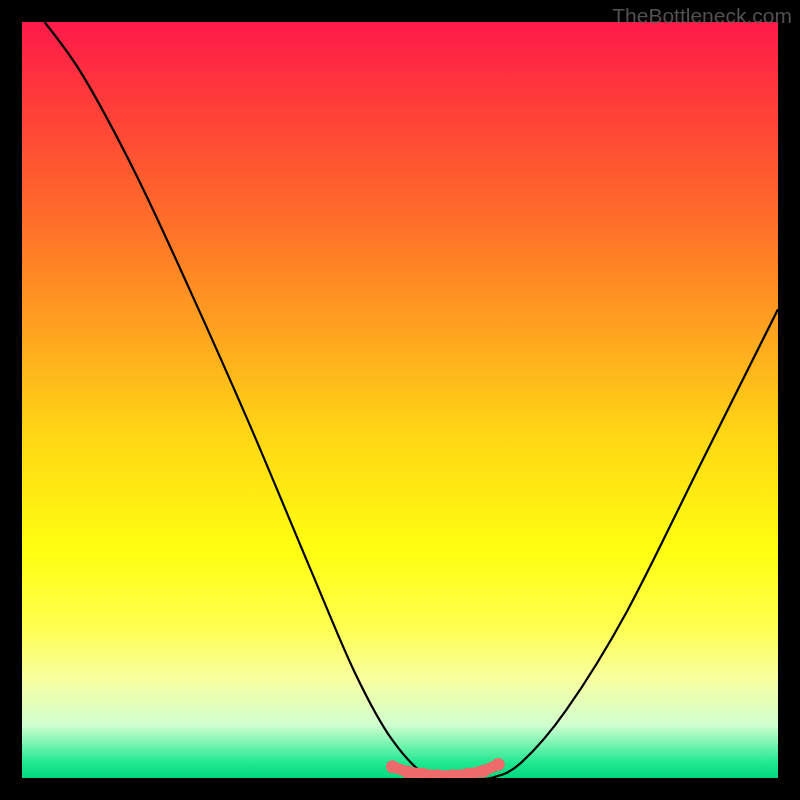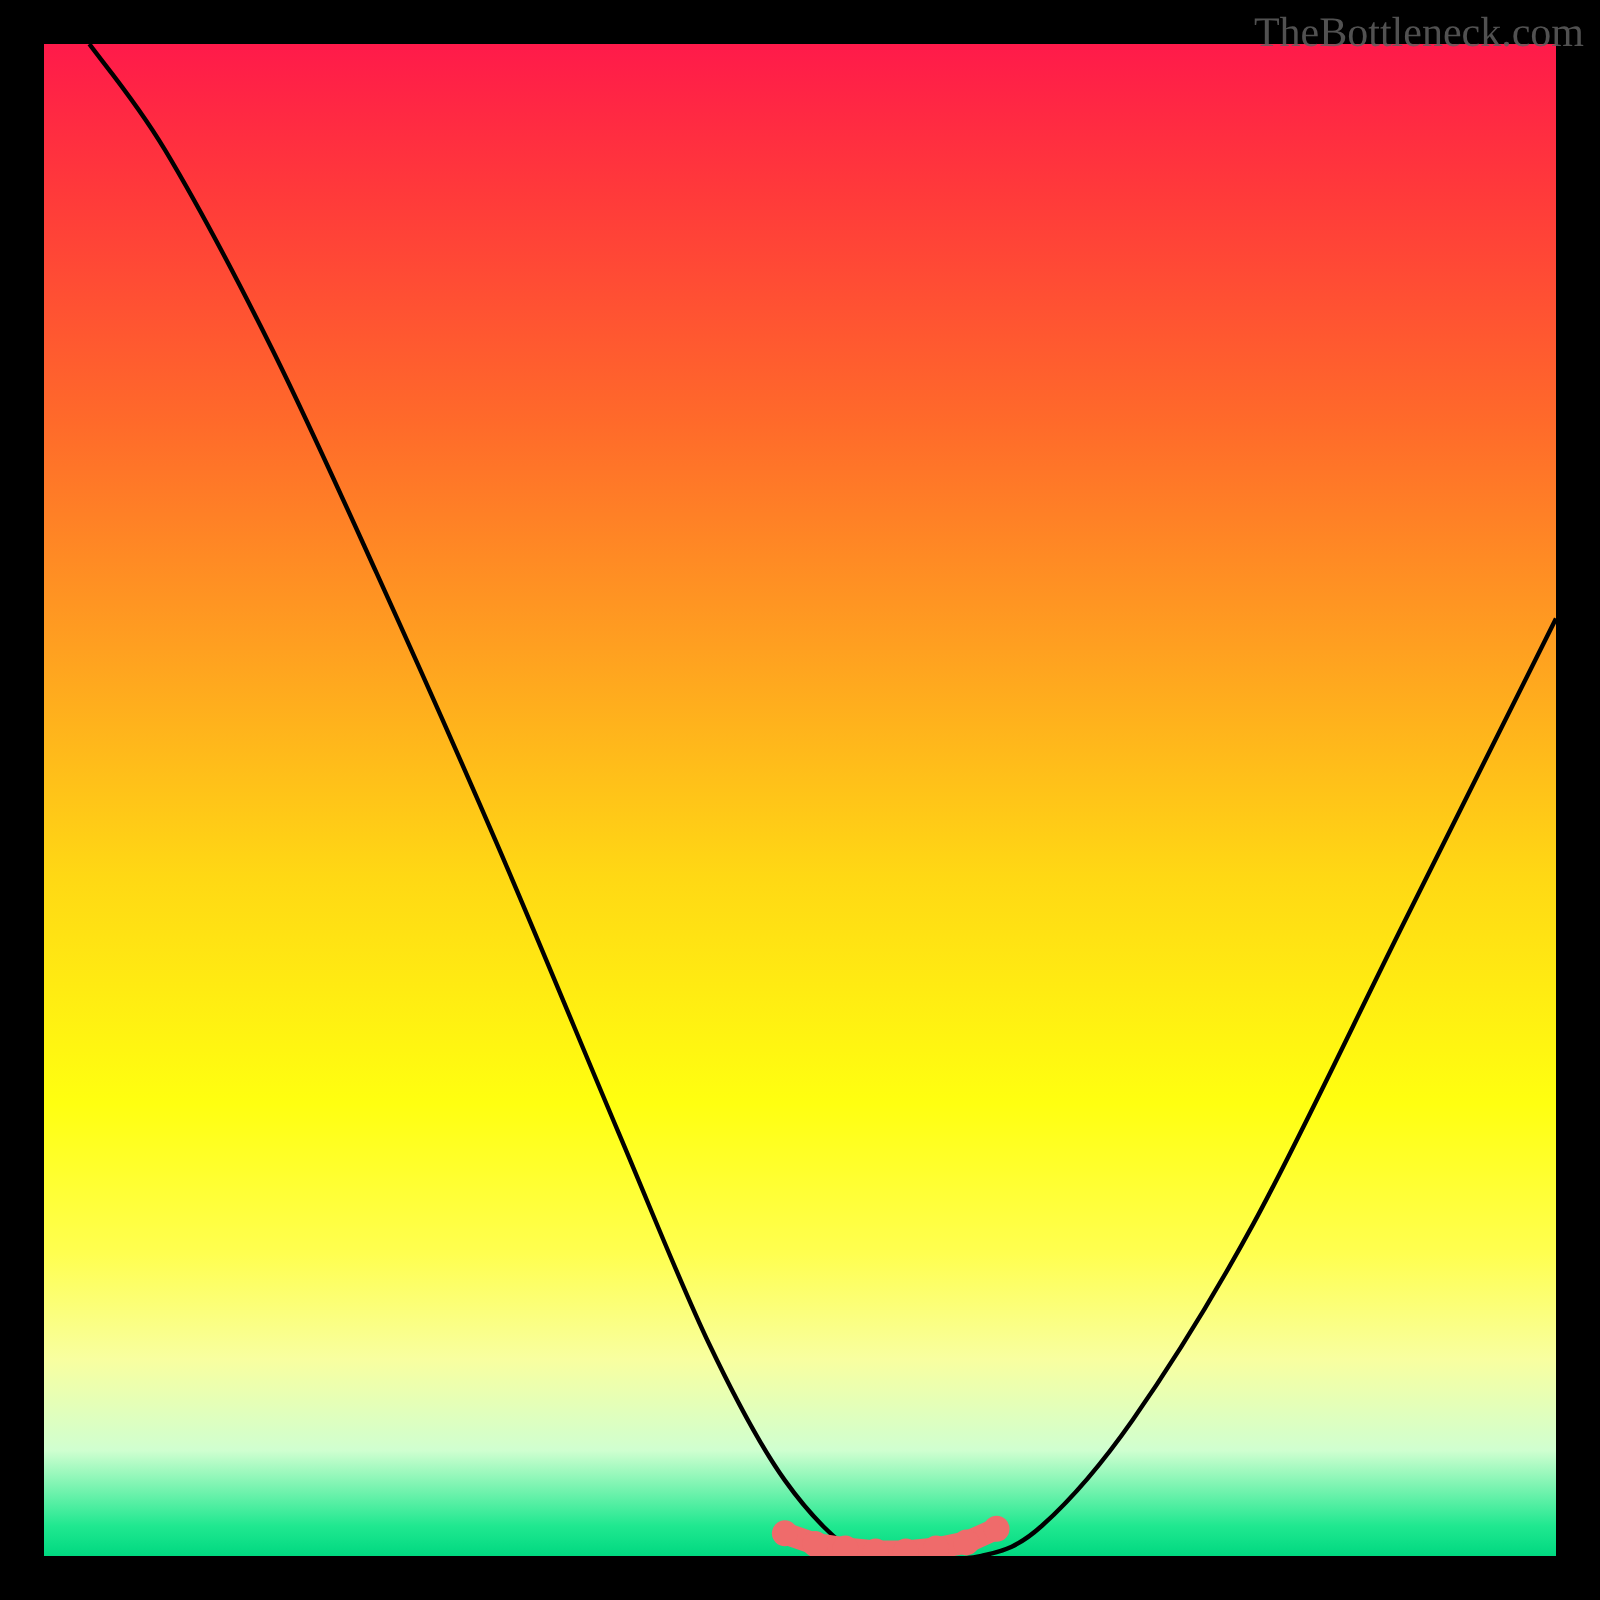--- a/index.html
+++ b/index.html
@@ -20,21 +20,21 @@
       #ffff50 80%,
       #f8ffa0 87%,
       #d0ffd0 93%,
       #20e890 98%,
       #00d880 100%);
   }
   .watermark {
     position: absolute;
     top: 4px;
     right: 8px;
-    font-family: Liberation Serif, serif;
+    font-family: Liberation Sans, sans-serif;
     font-size: 21px;
     color: #606060;
     opacity: 0.85;
     font-weight: 500;
   }
   svg.overlay {
     position: absolute;
     left: 22px;
     top: 22px;
     width: 756px;

